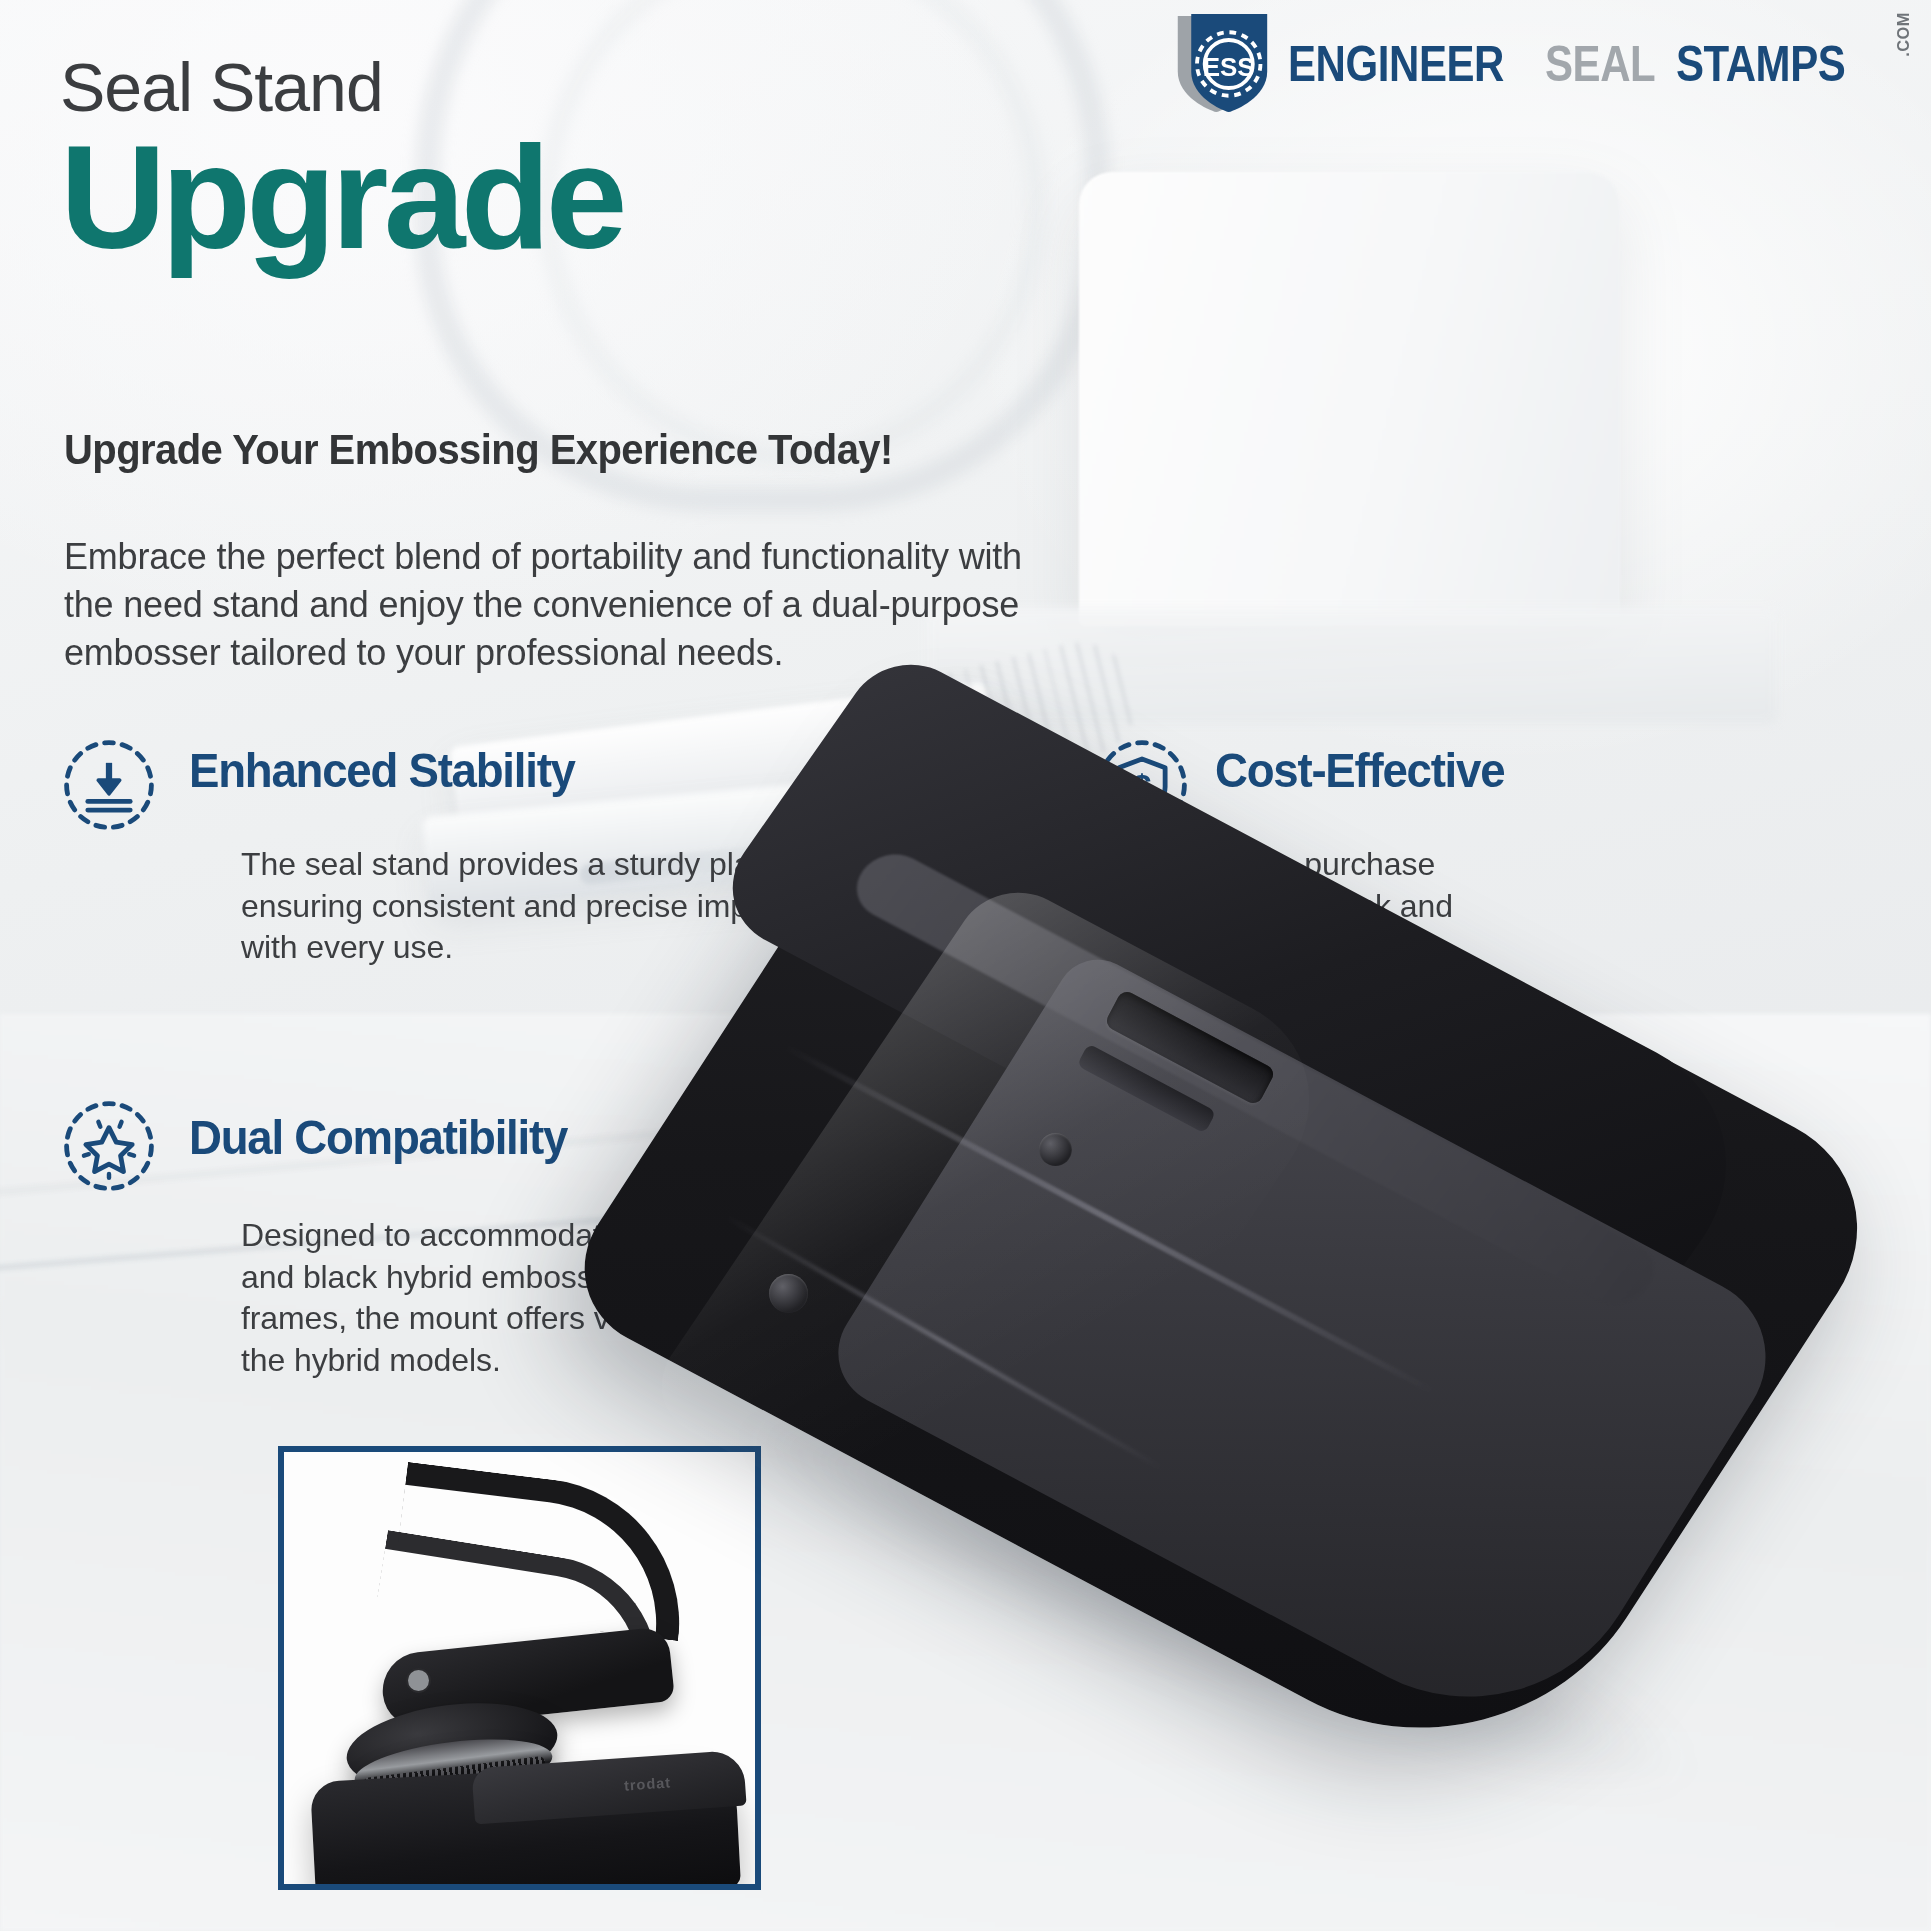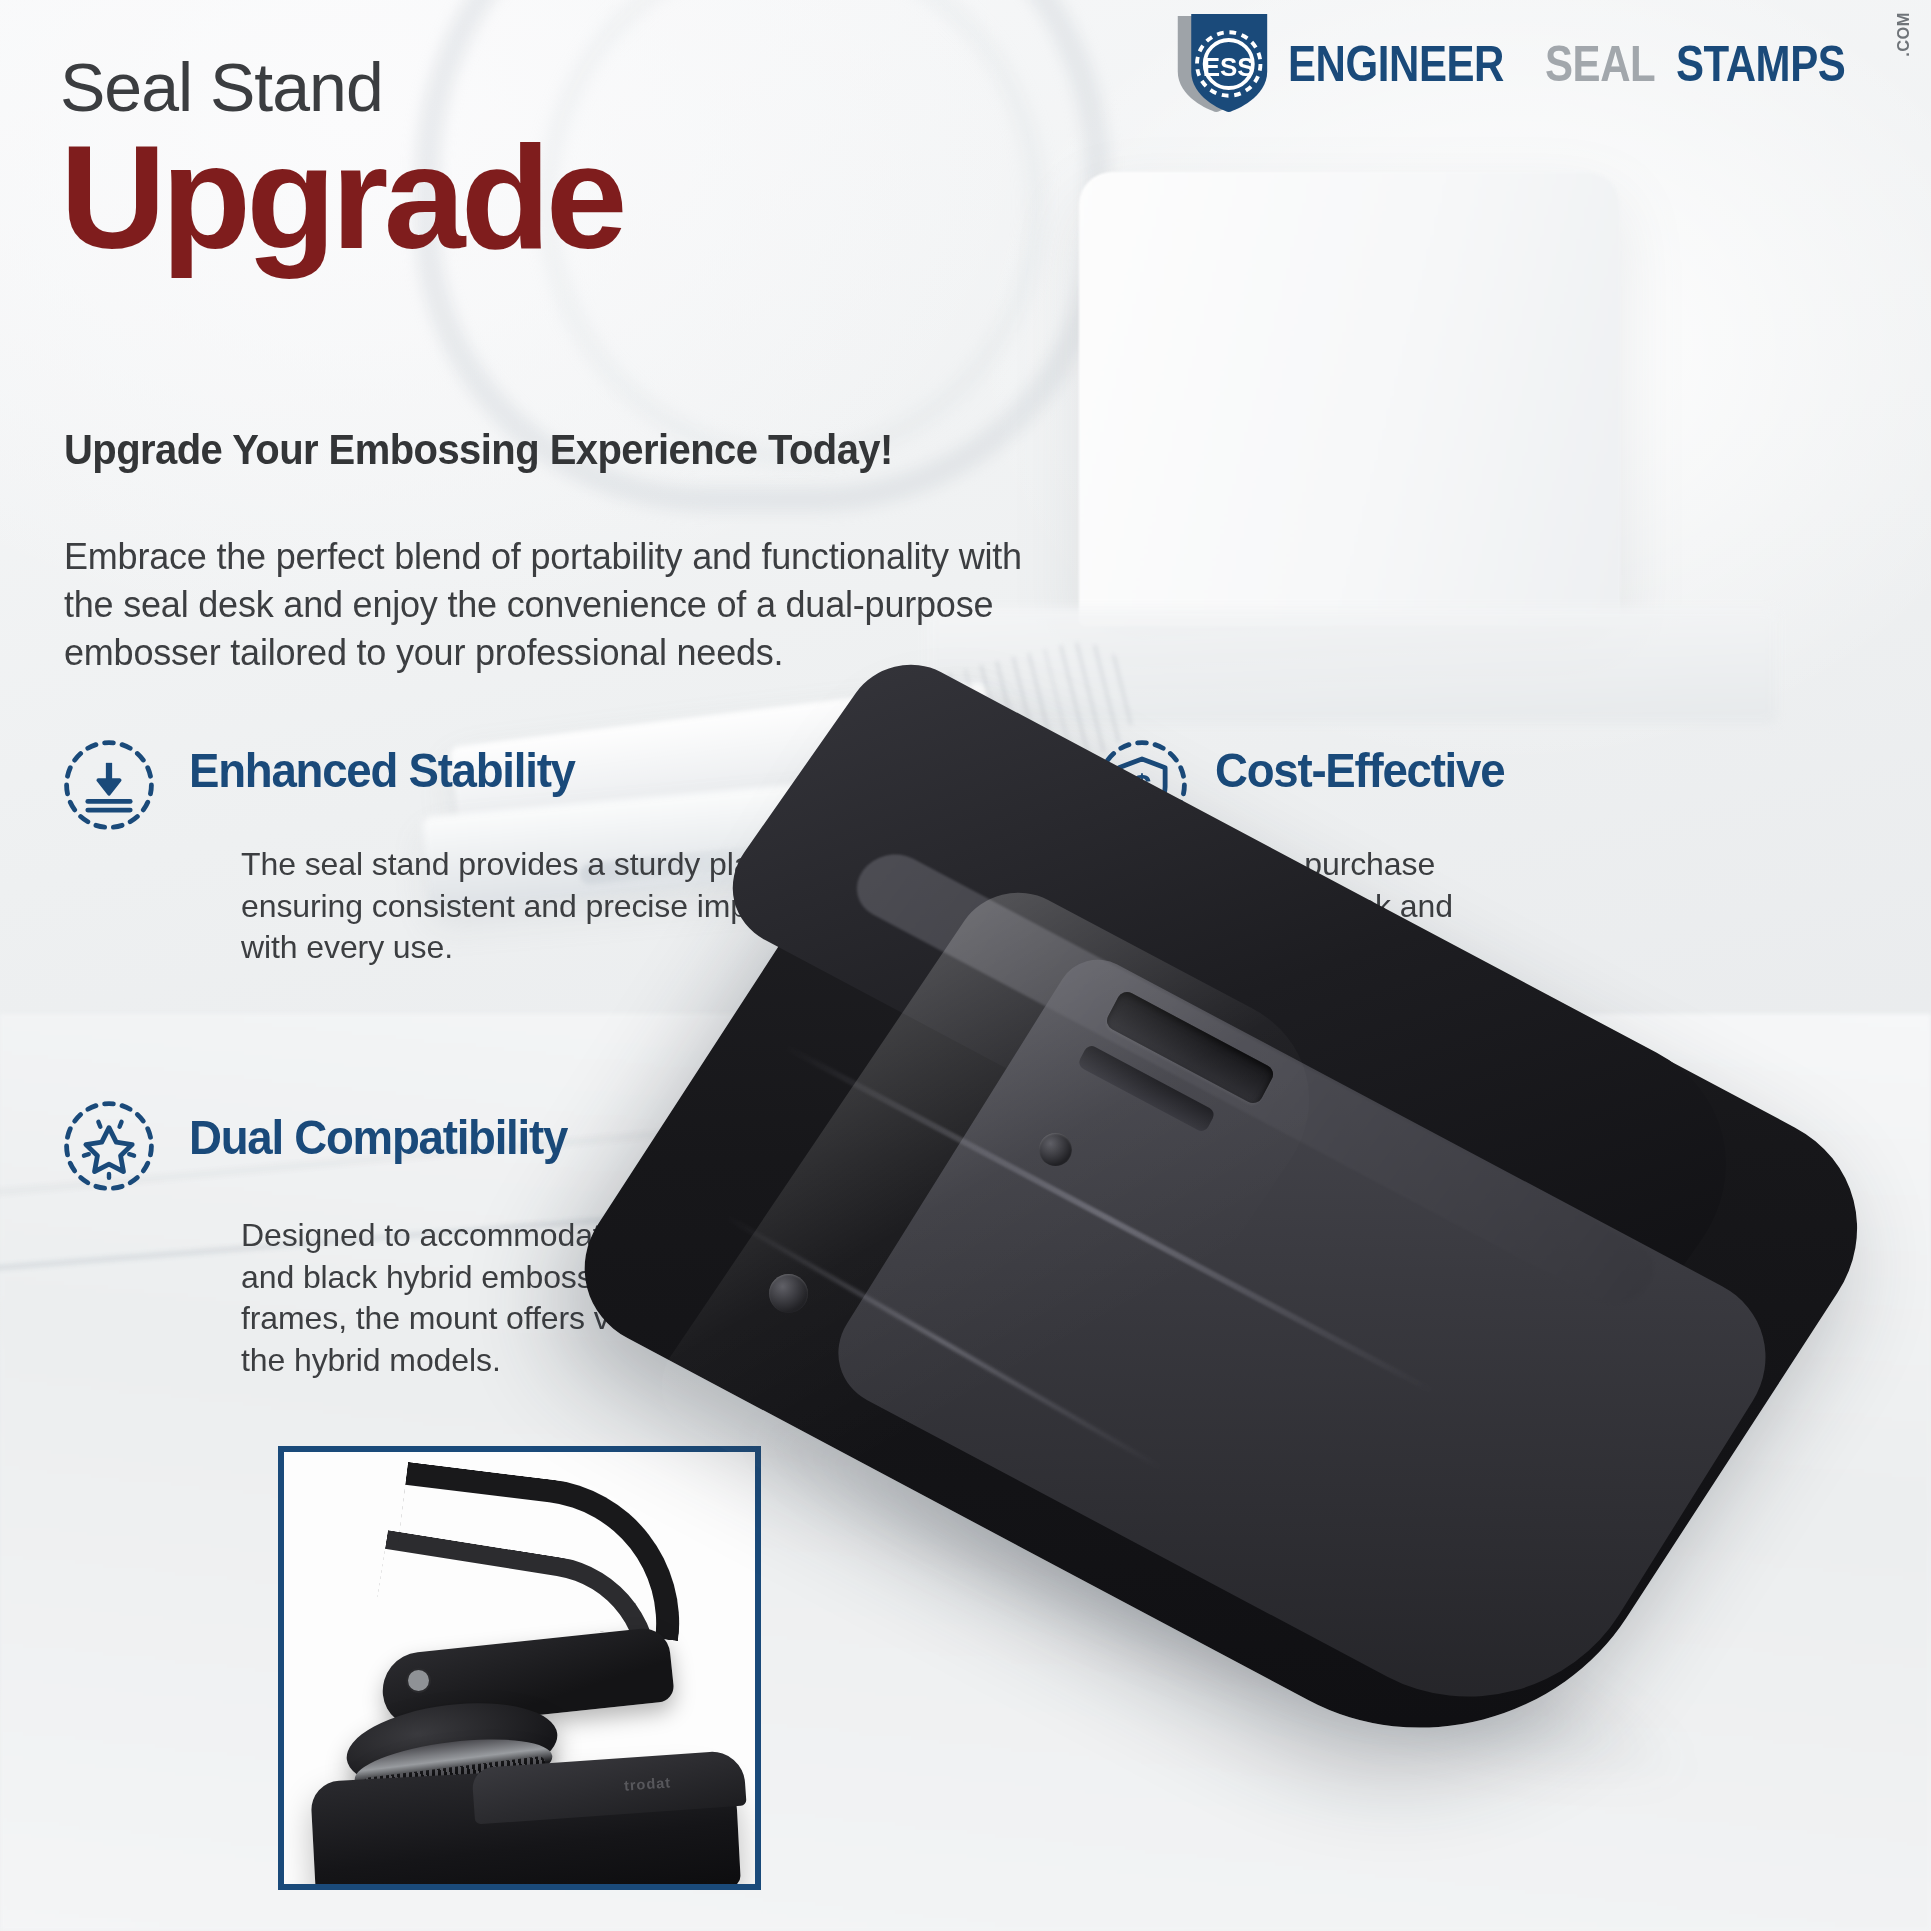--- a/index.html
+++ b/index.html
@@ -102,21 +102,21 @@
     margin-left:1.9px; line-height:1; align-self:flex-start;
   }
 
   
   #header { position:absolute; left:60px; top:53px; width:966px; }
   .kicker {
     font-size:68px; font-weight:300; color:#3b3d40; letter-spacing:-1px;
     line-height:1;
   }
   .bigtitle {
-    font-size:147px; font-weight:bold; color:#7f1d1d; letter-spacing:-4.8px;
+    font-size:147px; font-weight:bold; color:#0f766e; letter-spacing:-4.8px;
     line-height:.96; margin-top:5.8px;
   }
   .subhead {
     position:absolute; left:64px; top:425px; width:1043px;
     font-size:43px; font-weight:bold; color:#333537; letter-spacing:-0.6px;
     transform:scaleX(.93); transform-origin:left center;
   }
   .intro {
     position:absolute; left:64px; top:533px; width:985px;
     font-size:36px; font-weight:300; color:#3c3e41; line-height:1.33;
@@ -314,21 +314,21 @@
   </div>
   <span class="logo-dotcom">.COM</span>
 </div>
 
 <div id="header">
   <div class="kicker">Seal Stand</div>
   <div class="bigtitle">Upgrade</div>
 </div>
 
 <div class="subhead">Upgrade Your Embossing Experience Today!</div>
-<div class="intro">Embrace the perfect blend of portability and functionality with the seal desk and enjoy the convenience of a dual-purpose embosser tailored to your professional needs.</div>
+<div class="intro">Embrace the perfect blend of portability and functionality with the need stand and enjoy the convenience of a dual-purpose embosser tailored to your professional needs.</div>
 
 <div class="feature" id="feat-stability">
   <div class="ficon">
     <svg viewBox="0 0 110 110" width="106" height="106" aria-hidden="true">
       <path d="M55 7
                a8 8 0 0 1 9.7 2.1 8 8 0 0 0 9.2 2.5 8 8 0 0 1 9.1 3.4 8 8 0 0 0 8.4 4.1 8 8 0 0 1 8 5.1 8 8 0 0 0 7.1 5.6 8 8 0 0 1 6.3 6.5" fill="none" stroke="none"></path>
       <circle cx="55" cy="55" r="44" fill="none" stroke="#1a4a7a" stroke-width="5" stroke-dasharray="9.2 9.2" stroke-linecap="round"></circle>
       <circle cx="55" cy="55" r="48.5" fill="none" stroke="#1a4a7a" stroke-width="2.2" opacity="0"></circle>
       <g stroke="#1a4a7a" stroke-width="6.5" fill="#1a4a7a" stroke-linejoin="round">
         <path d="M55 32 v22" stroke-linecap="butt"></path>

